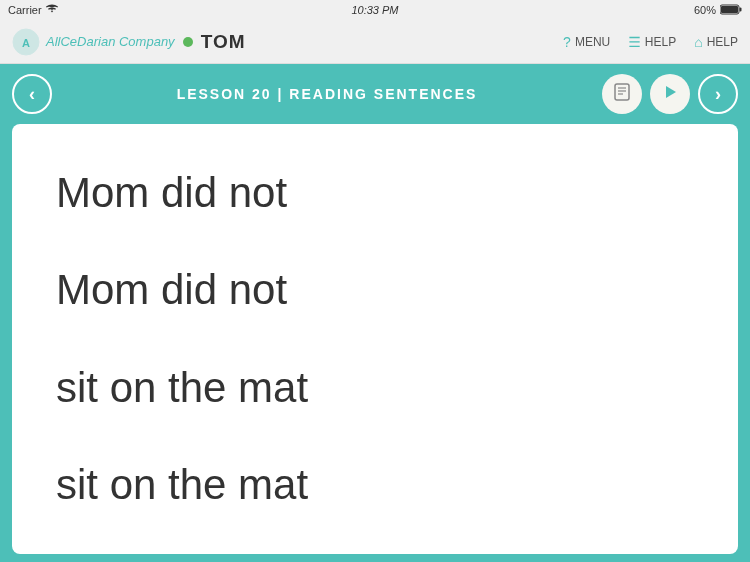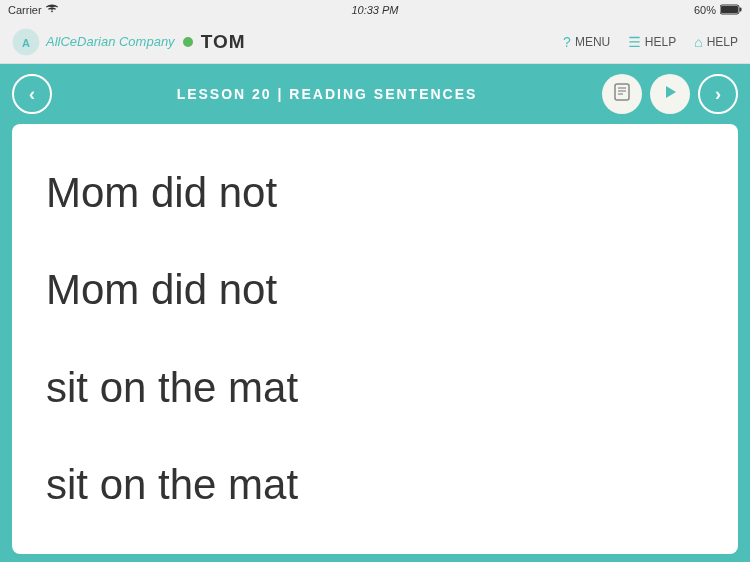--- a/index.html
+++ b/index.html
@@ -153,21 +153,21 @@
     }
     .toolbar-btn.play-btn {
       background: #f5f5f0;
     }
 
     
     #content-card {
       background: #fff;
       border-radius: 8px;
       flex: 1;
-      padding: 20px 34px;
+      padding: 20px 44px;
       display: flex;
       flex-direction: column;
       justify-content: space-around;
       overflow: hidden;
     }
 
     .sentence-line {
       font-size: 42px;
       color: #333;
       font-weight: 300;

